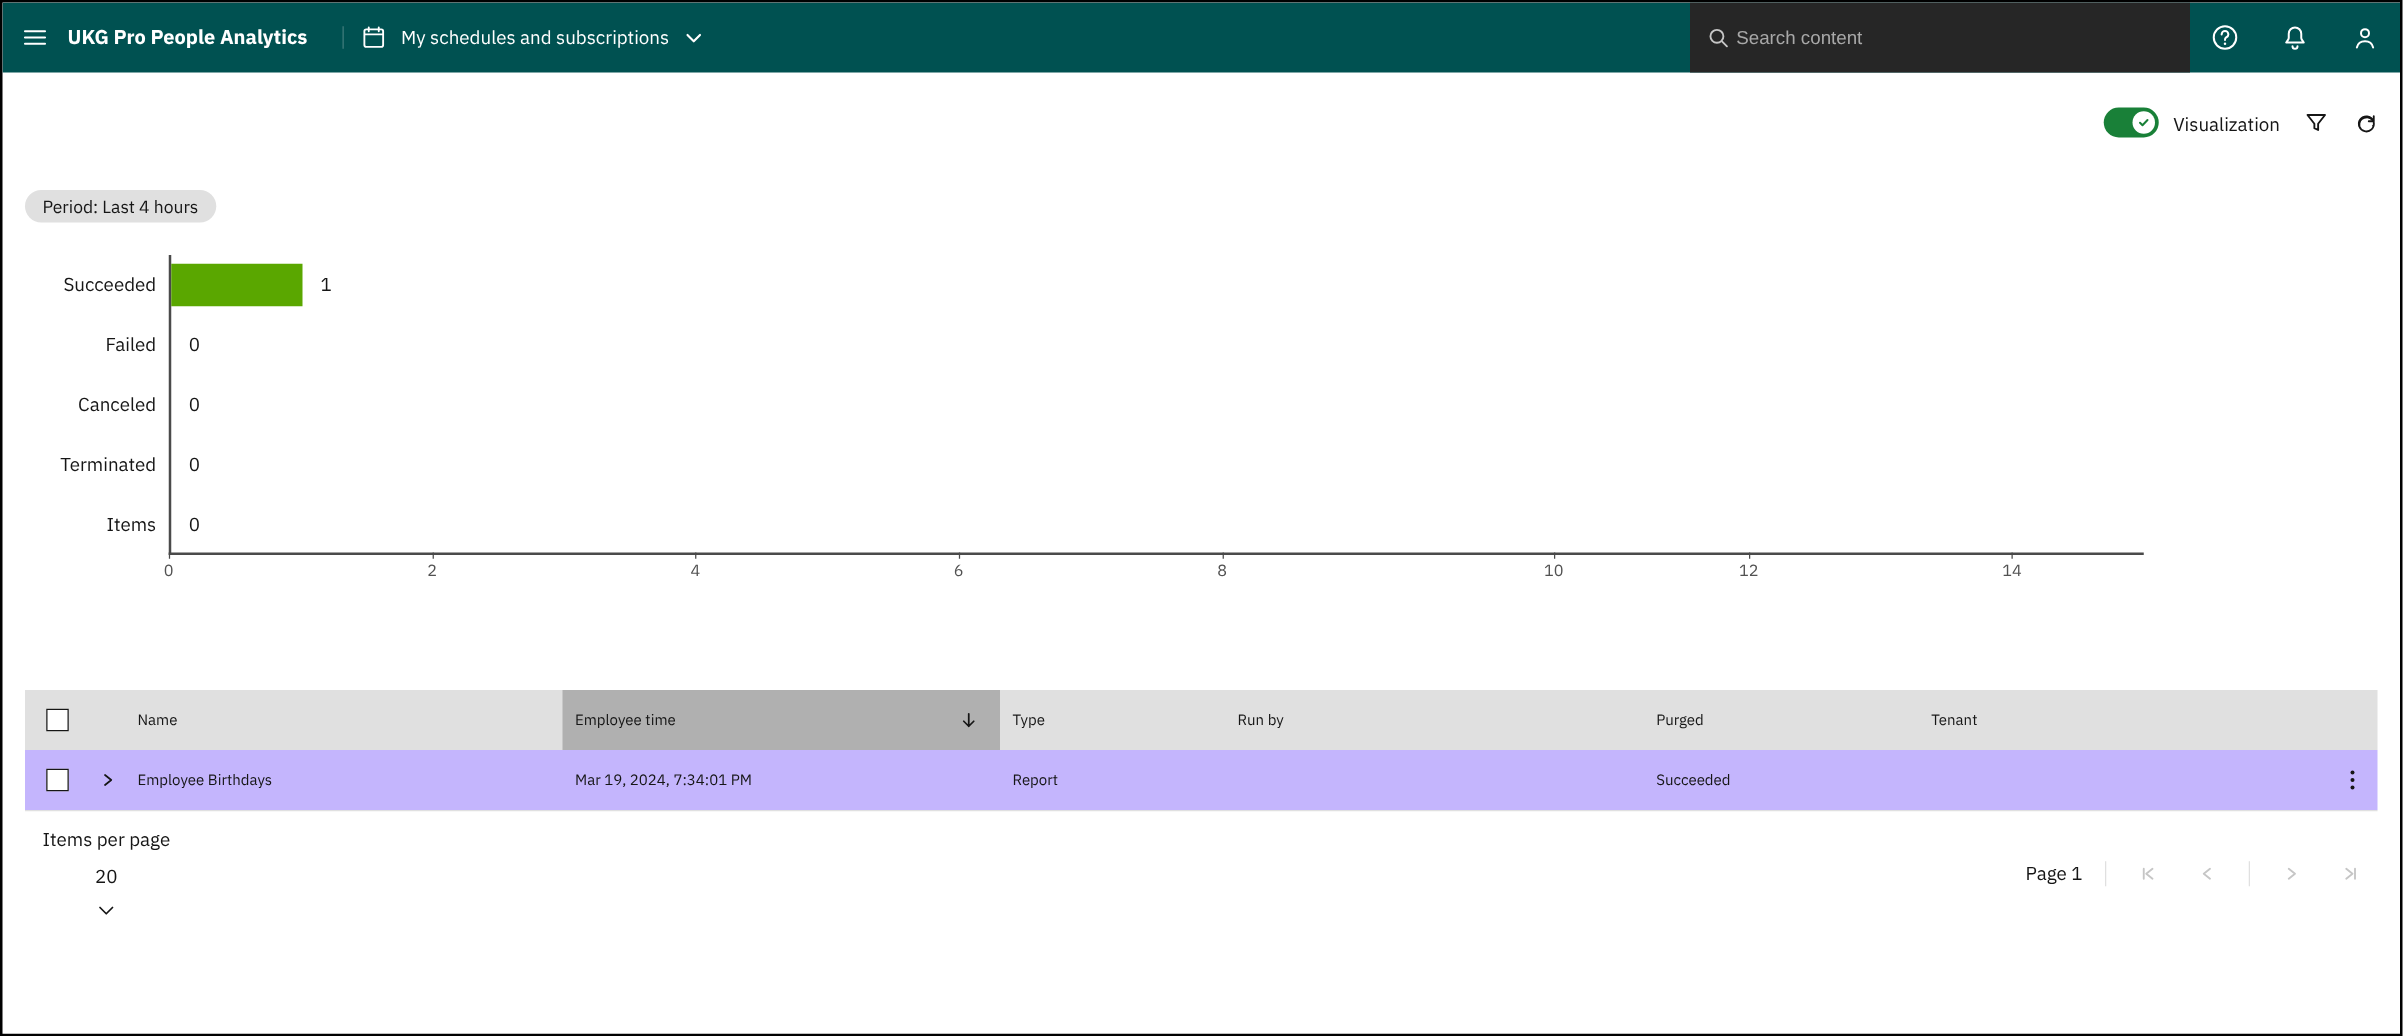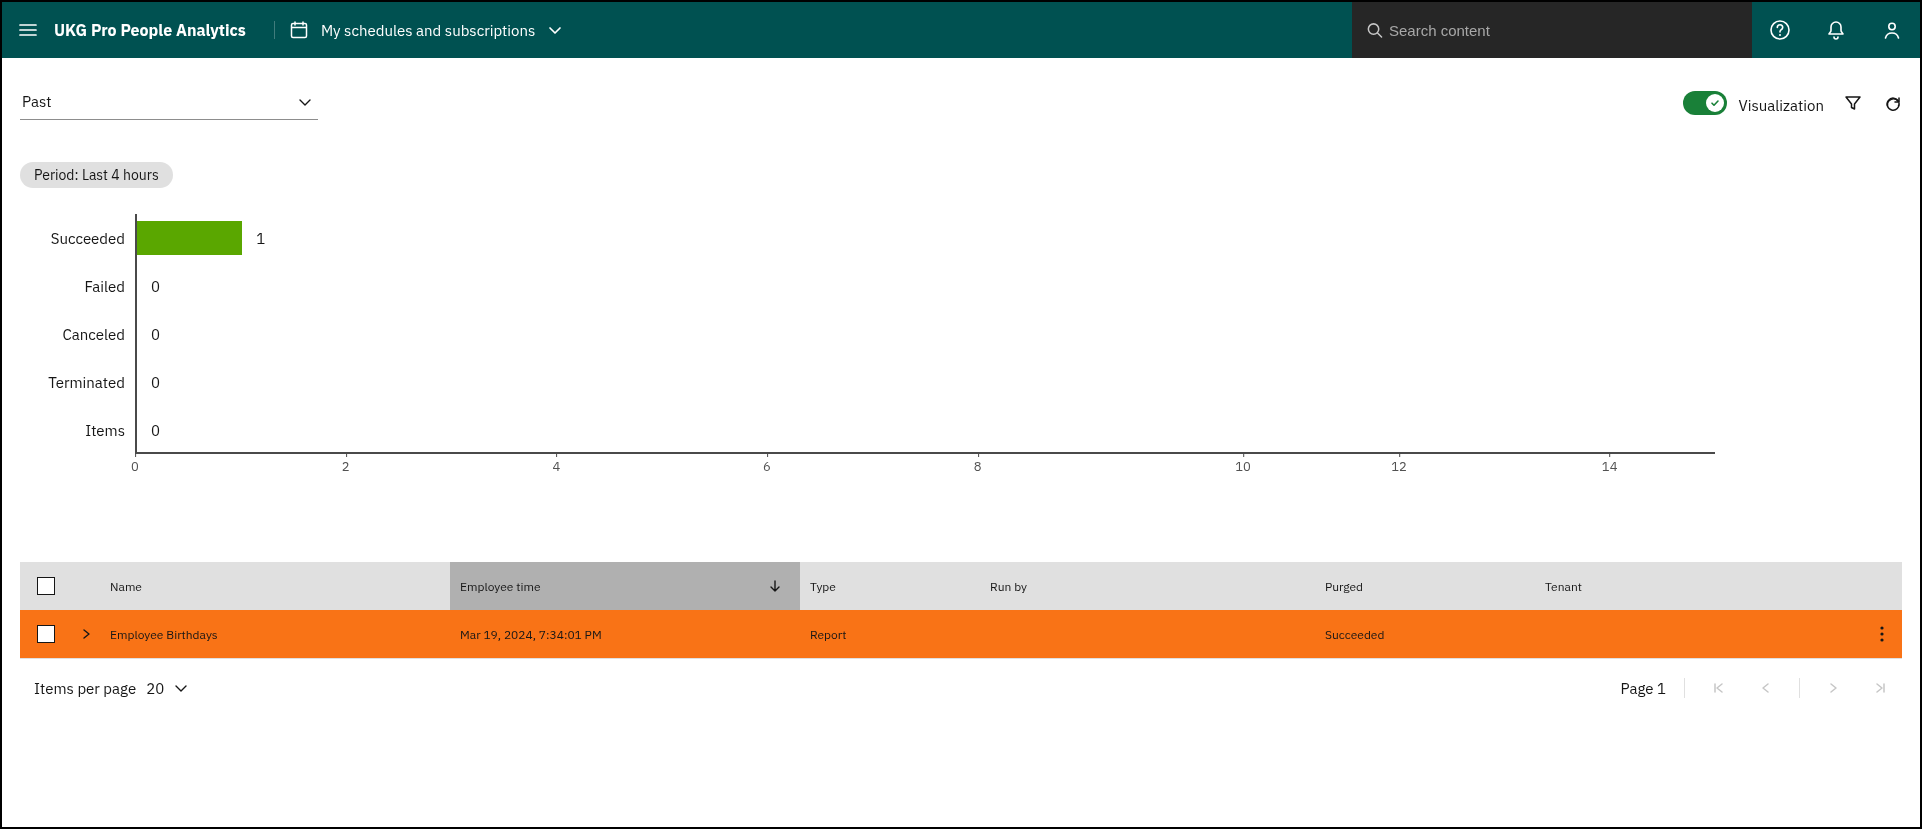--- a/index.html
+++ b/index.html
@@ -73,26 +73,26 @@
   .col-exp    { flex: 0 0 28px; justify-content: center; padding: 0; }
   .col-name   { flex: 0 0 350px; }
   .col-req    { flex: 0 0 350px; }
   .col-type   { flex: 0 0 180px; }
   .col-run    { flex: 0 0 335px; }
   .col-status { flex: 0 0 220px; }
   .col-tenant { flex: 1; }
   .col-actions{ flex: 0 0 40px; justify-content: center; }
   .th-sort    { background: var(--header-sort); height: 100%; justify-content: space-between; padding-right: 18px; }
   .checkbox { width: 18px; height: 18px; border: 1px solid #161616; background: #fff; cursor: pointer; }
-  .trow { display: flex; height: 48px; background: #f97316; }
+  .trow { display: flex; height: 48px; background: #c4b5fd; }
   .expand-caret { cursor: pointer; color: var(--text); }
 
   
   .footer { display: flex; align-items: center; margin-top: 14px; font-size: 15px; color: var(--text); }
-  .footer .ipp { display: flex; align-items: center; gap: 10px; margin-left: 14px; }
+  .footer .ipp { display: flex; align-items: center; gap: 10px; margin-left: 14px; flex-direction: column; }
   .footer .spacer { flex: 1; }
   .pagegroup { display: flex; align-items: center; gap: 18px; margin-right: 6px; }
   .page-btn { width: 30px; height: 30px; display: flex; align-items: center; justify-content: center; color: #c6c6c6; cursor: pointer; }
   .page-div { width: 1px; height: 20px; background: var(--border); }
 </style>
 </head>
 <body>
 
 <div class="topbar">
   <div class="tb-left">
@@ -142,26 +142,20 @@
           <circle cx="11" cy="7.5" r="3.2" stroke="#fff" stroke-width="1.6"></circle>
           <path d="M4.5 19c.8-3.4 3.5-5 6.5-5s5.7 1.6 6.5 5" stroke="#fff" stroke-width="1.6" stroke-linecap="round"></path>
         </svg>
     </div>
   </div>
 </div>
 
 <div class="content">
 
   <div class="toolbar">
-    <div class="select">
-      <span>Past</span>
-      <svg width="14" height="14" viewBox="0 0 14 14" fill="none">
-          <path d="M2 5l5 5 5-5" stroke="#161616" stroke-width="1.4" stroke-linecap="round" stroke-linejoin="round"></path>
-        </svg>
-    </div>
     <div class="toolbar-spacer"></div>
     <div class="toggle-wrap">
       <div class="toggle">
         <div class="knob">
           <svg width="10" height="10" viewBox="0 0 10 10" fill="none">
               <path d="M2 5.2l2 2L8 3" stroke="#198038" stroke-width="1.6" stroke-linecap="round" stroke-linejoin="round"></path>
             </svg>
         </div>
       </div>
       <span>Visualization</span>

